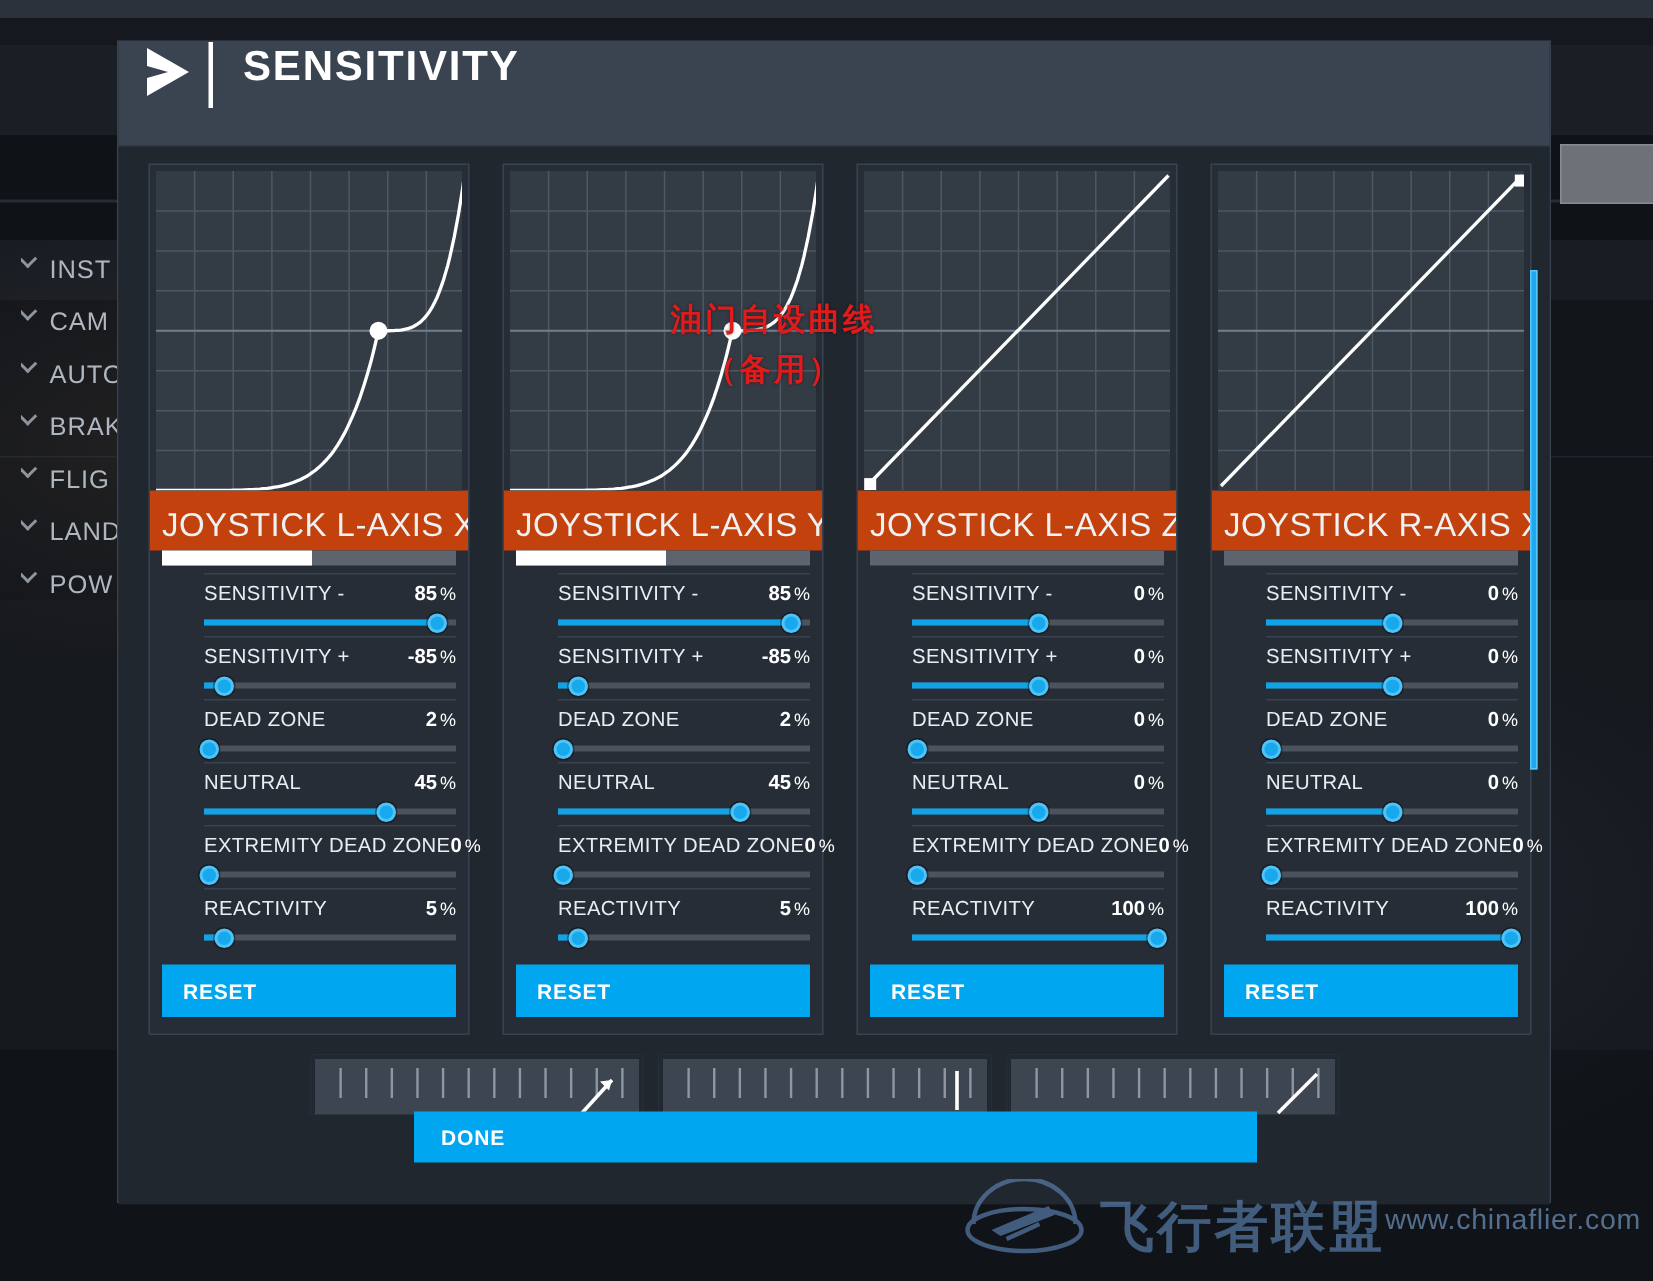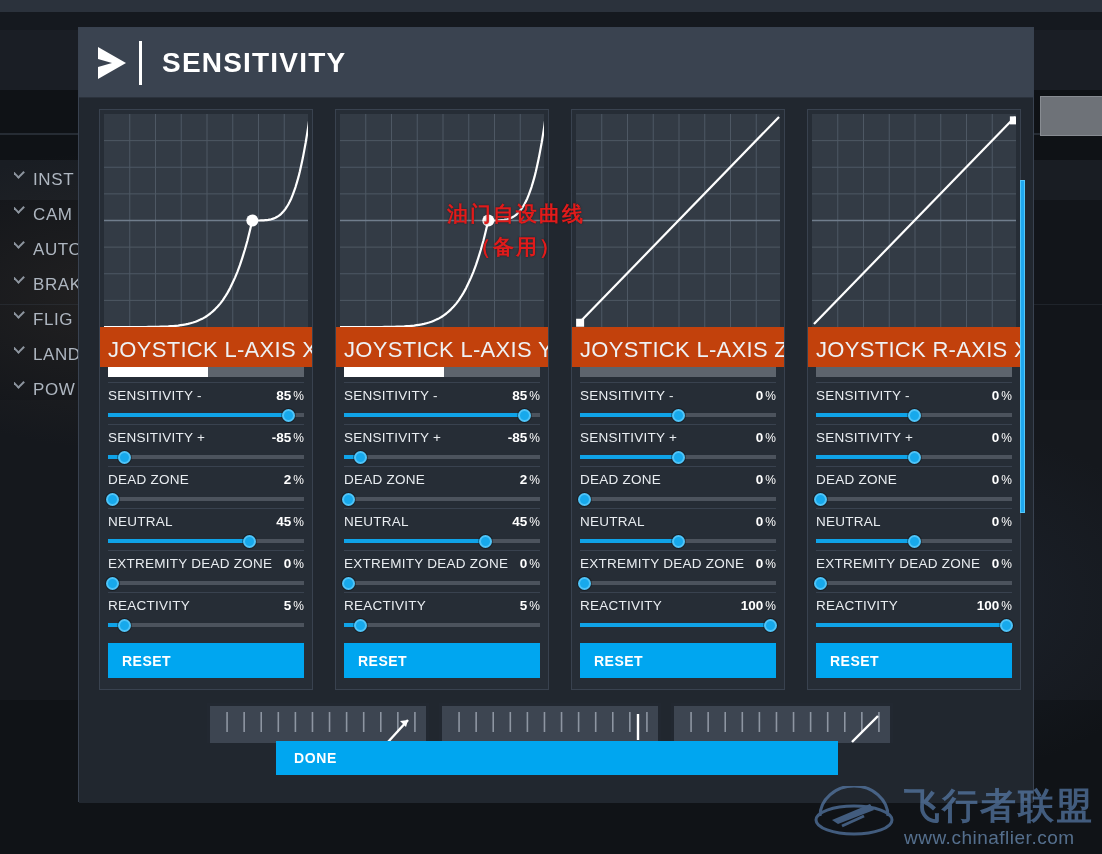--- a/index.html
+++ b/index.html
@@ -56,21 +56,21 @@
 
   
   .modal {
     position: absolute; left: 78px; top: 27px;
     width: 956px; height: 775px;
     background: #21272f;
     border: 1px solid #394250;
   }
   .modal-header {
     height: 70px; background: #3a4350;
-    display: flex; align-items: center; padding-left: 16px;
+    display: flex; padding-left: 16px;
     border-bottom: 1px solid #2b323c;
   }
   .hdr-arrow { width: 34px; height: 40px; flex: 0 0 34px; position: relative; }
   .hdr-arrow svg { display:block; }
   .hdr-bar { width: 3px; height: 44px; background: #ffffff; margin: 0 20px 0 10px; flex:0 0 3px; }
   .hdr-title {
     color: #ffffff; font-size: 28px; font-weight: bold; letter-spacing: 1.2px;
   }
 
   .modal-body {
@@ -101,21 +101,21 @@
     padding: 10px 8px 4px 8px; background:#c2410c;
     white-space: nowrap; overflow: hidden;
   }
   .activity-wrap {
     height: 10px; margin: 0 8px 5px 8px; background: #5d646d;
     position: relative;
   }
   .activity-fill { height: 100%; background: #ffffff; }
 
   
-  .rows { padding: 0 8px 0 8px; }
+  .rows { padding: 0 8px 0 8px; margin-left: 28px; }
   .row {
     border-top: 1px solid #39424f;
     padding: 5px 0 3px 0;
   }
   .row:first-child { border-top: 1px solid #39424f; }
   .row-head {
     display: flex; align-items: baseline; justify-content: space-between;
     padding-bottom: 6px;
   }
   .row-label {
@@ -192,21 +192,21 @@
     text-shadow: 0 0 2px rgba(0,0,0,.5);
   }
 
   
   .watermark {
     position: absolute; right: 8px; bottom: 4px;
     display: flex; align-items: center; gap: 8px;
     opacity: .65;
   }
   .wm-logo { width: 84px; height: 64px; flex: 0 0 84px; }
-  .wm-text { display: flex; flex-direction: column; }
+  .wm-text { display: flex; flex-direction: row; }
   .wm-cn {
     color: #5d84b5; font-size: 36px; font-weight: bold; letter-spacing: 2px;
     line-height: 1;
   }
   .wm-url {
     color: #79a0cc; font-size: 19px; letter-spacing: .5px; margin-top: 3px;
   }
 </style>
 </head>
 <body>

